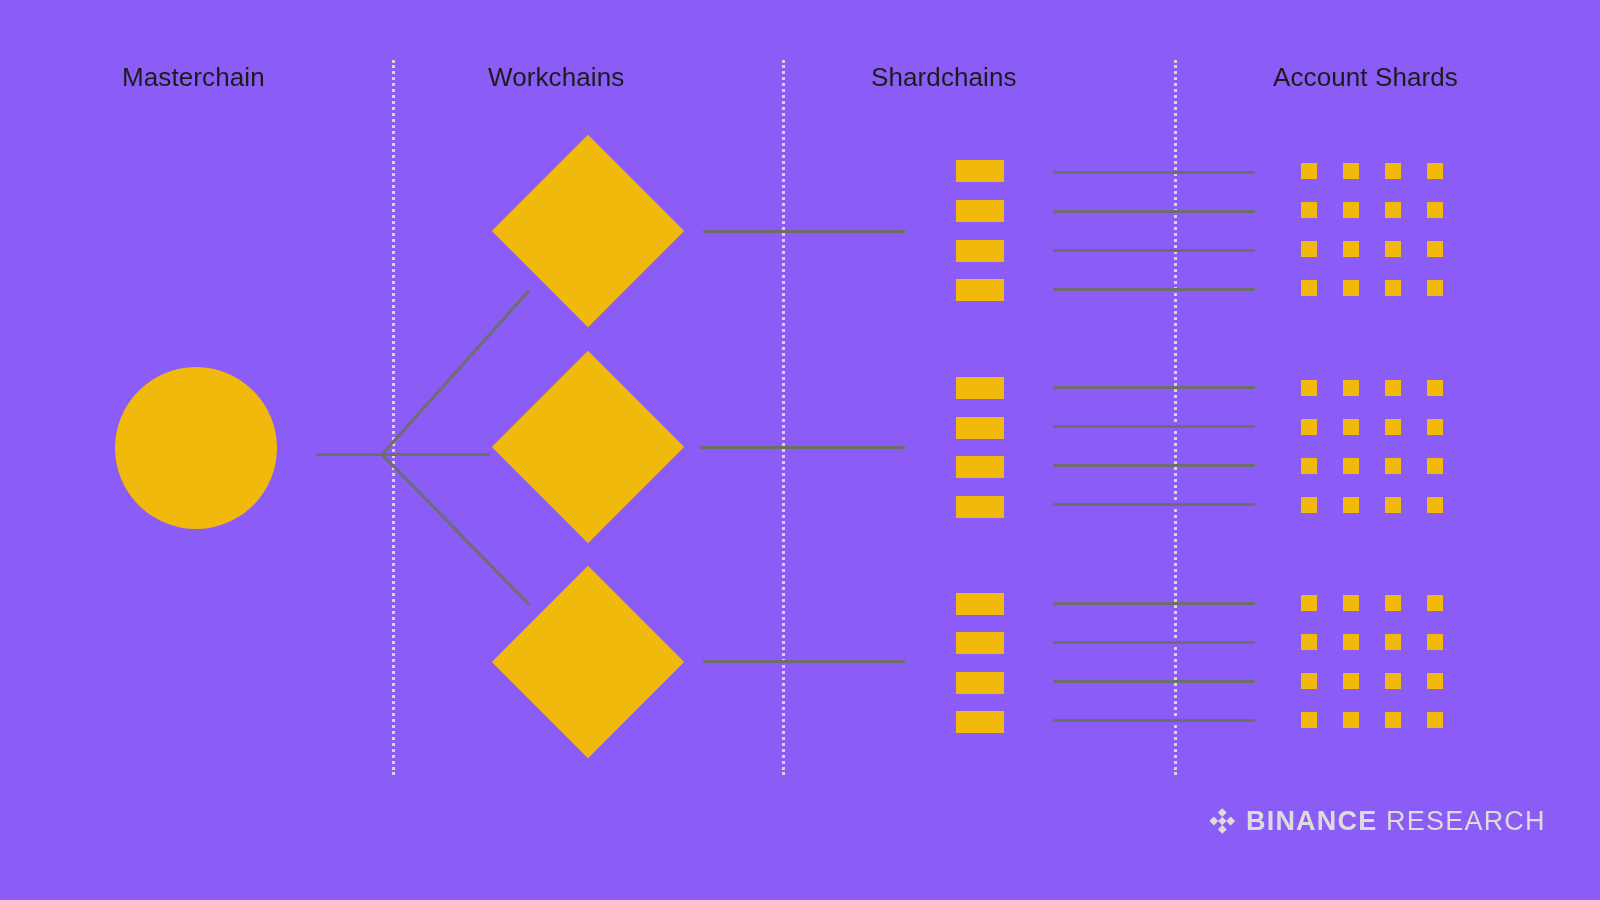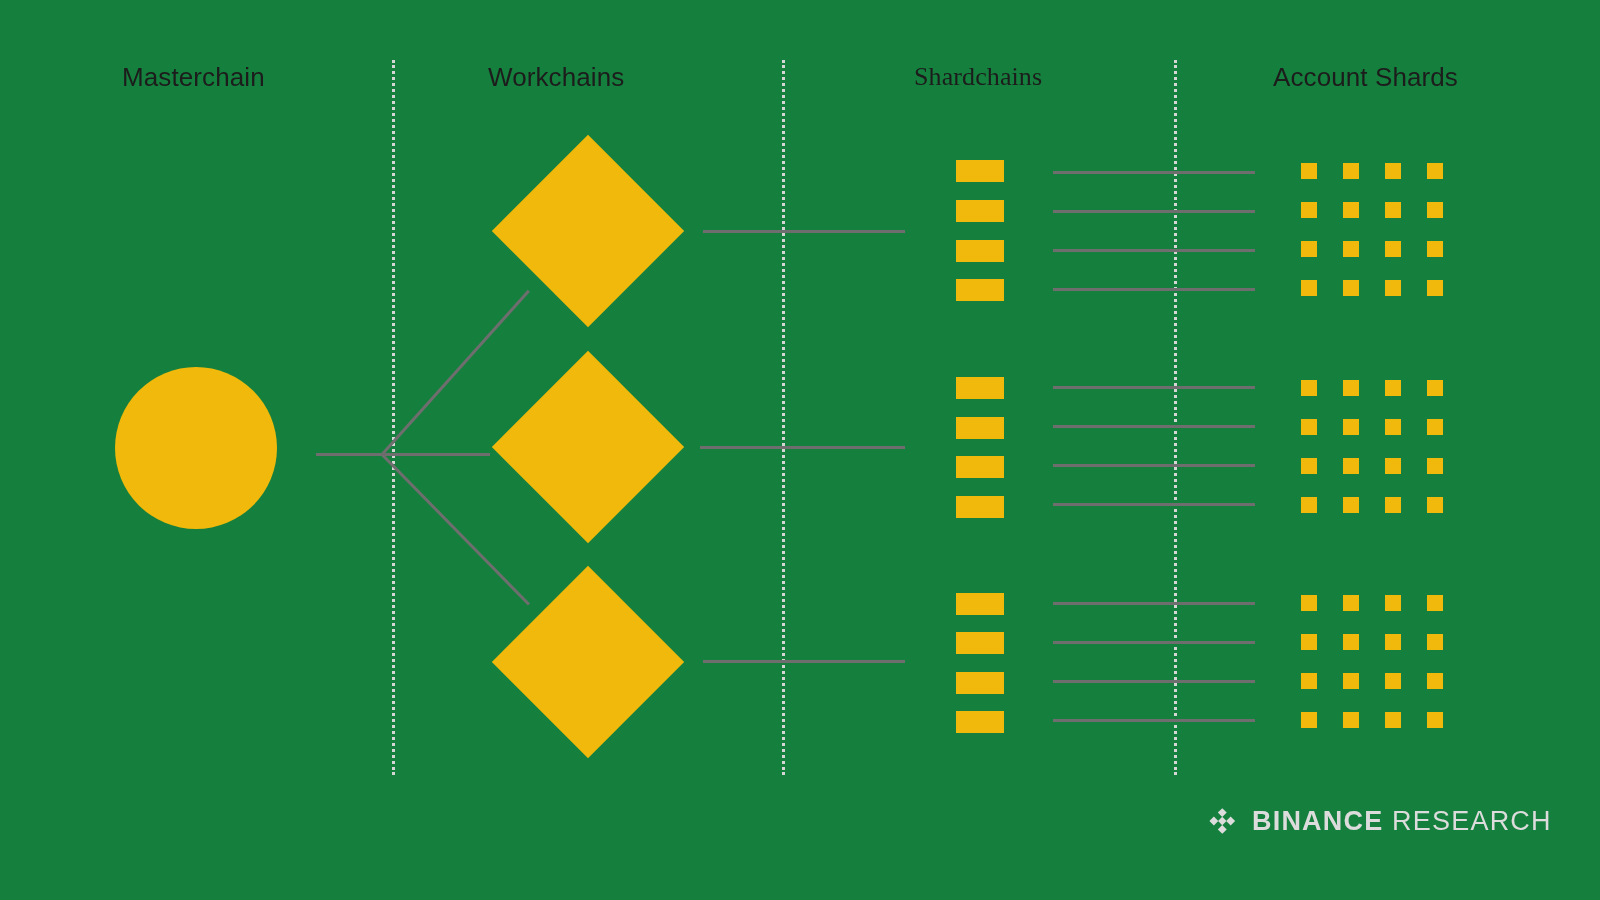--- a/index.html
+++ b/index.html
@@ -11,21 +11,21 @@
   body {
     width: 1600px;
     height: 900px;
     font-family: "Liberation Sans", sans-serif;
     overflow: hidden;
   }
   #stage {
     position: relative;
     width: 1600px;
     height: 900px;
-    background: #15803d;
+    background: #8b5cf6;
   }
   
   .col-title {
     position: absolute;
     font-size: 26px;
     line-height: 30px;
     color: #1c1c1c;
     font-weight: 400;
     white-space: nowrap;
     letter-spacing: 0.1px;
@@ -78,21 +78,21 @@
     position: absolute;
     background: #F0B90B;
   }
   
   #watermark {
     position: absolute;
     left: 1208px;
     top: 806px;
     display: flex;
     align-items: center;
-    gap: 16px;
+    gap: 10px;
     color: #dcdcdc;
   }
   #watermark .wm-text {
     font-size: 27px;
     letter-spacing: 1.2px;
     line-height: 30px;
     white-space: nowrap;
     color: #dcdcdc;
   }
   #watermark .wm-text .b {
@@ -104,21 +104,21 @@
   #watermark svg { display: block; }
 </style>
 </head>
 <body>
 
 <div id="stage">
 
   <div id="col-titles">
       <div class="col-title" style="left: 122px; top: 62px;">Masterchain</div>
       <div class="col-title" style="left: 488px; top: 62px;">Workchains</div>
-      <div class="col-title" style="left: 914px; top: 62px; font-family: Liberation Serif, serif;">Shardchains</div>
+      <div class="col-title" style="left: 871px; top: 62px;">Shardchains</div>
       <div class="col-title" style="left: 1273px; top: 62px;">Account Shards</div>
     </div>
 
   <div id="separators">
       <div class="vsep" style="left: 392px; border-left-color: rgb(214, 214, 214);"></div>
       <div class="vsep" style="left: 782px; border-left-color: rgb(214, 214, 214);"></div>
       <div class="vsep" style="left: 1174px; border-left-color: rgb(214, 214, 214);"></div>
     </div>
 
   <div id="masterchain-node">

